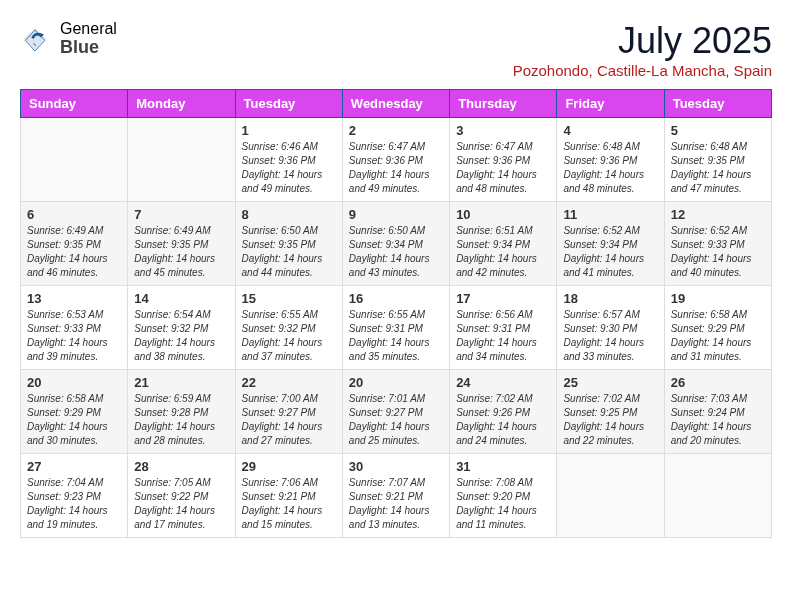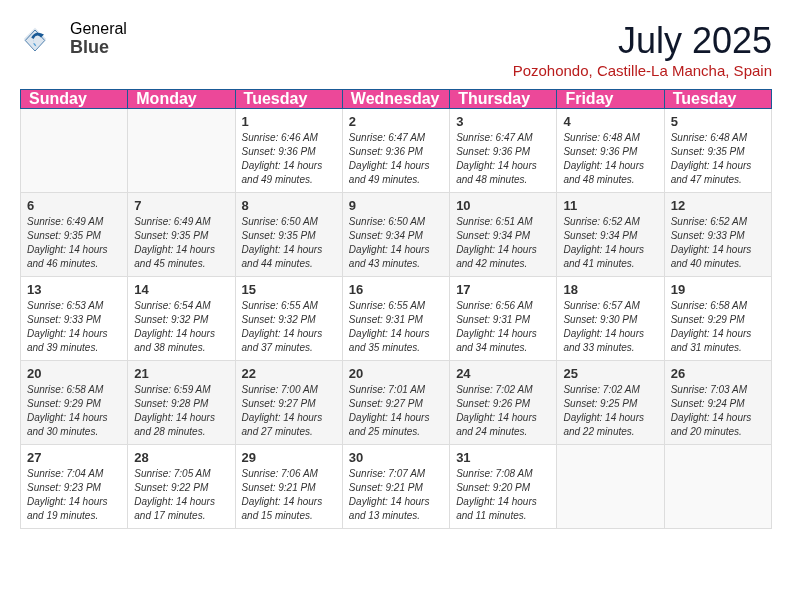--- a/index.html
+++ b/index.html
@@ -12,21 +12,21 @@
     }
     .header {
       display: flex;
       justify-content: space-between;
       align-items: flex-start;
       margin-bottom: 10px;
     }
     .logo {
       display: flex;
       align-items: center;
-      gap: 20px;
+      gap: 10px;
     }
     .logo-text {
       display: flex;
       flex-direction: column;
       line-height: 1.1;
     }
     .logo-icon {
       width: 30px;
       height: 30px;
     }
@@ -41,25 +41,25 @@
     .location-title {
       font-size: 15px;
       color: #b91c1c;
     }
     .calendar {
       width: 100%;
       border-collapse: collapse;
       border: 1px solid #ccc;
     }
     .calendar th {
-      background-color: #ec4899;
+      background-color: #d946ef;
       color: #fff;
       text-align: left;
-      padding: 0 8px;
-      font-size: 16px;
+      padding: 6px 8px;
+      font-size: 13px;
       border: 1px solid #1a5a96;
     }
     .calendar td {
       vertical-align: top;
       padding: 5px 6px;
       border: 1px solid #ddd;
       width: 107px;
       min-height: 80px;
       font-size: 10.5px;
       color: #333;

